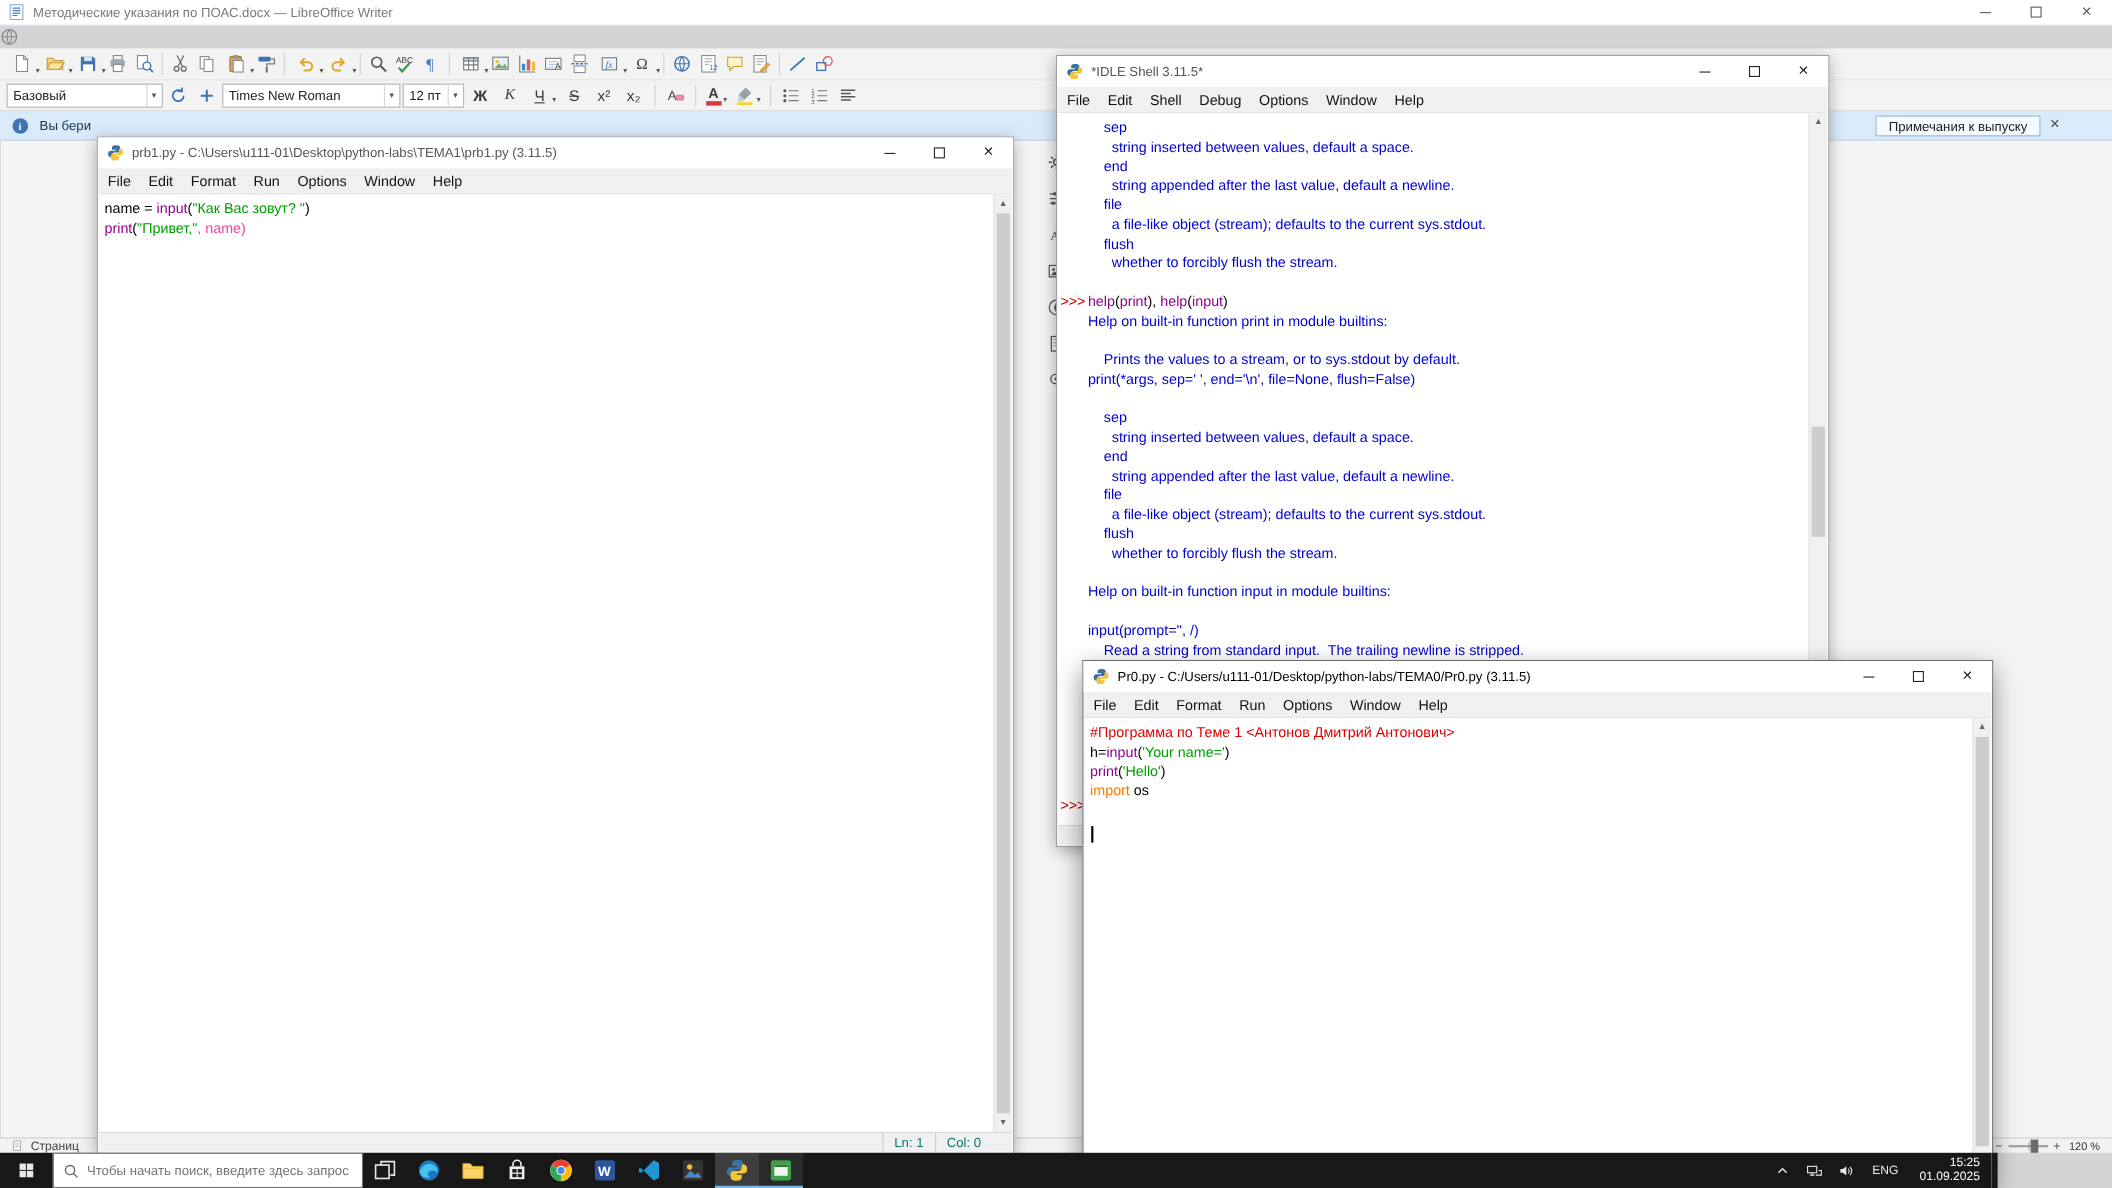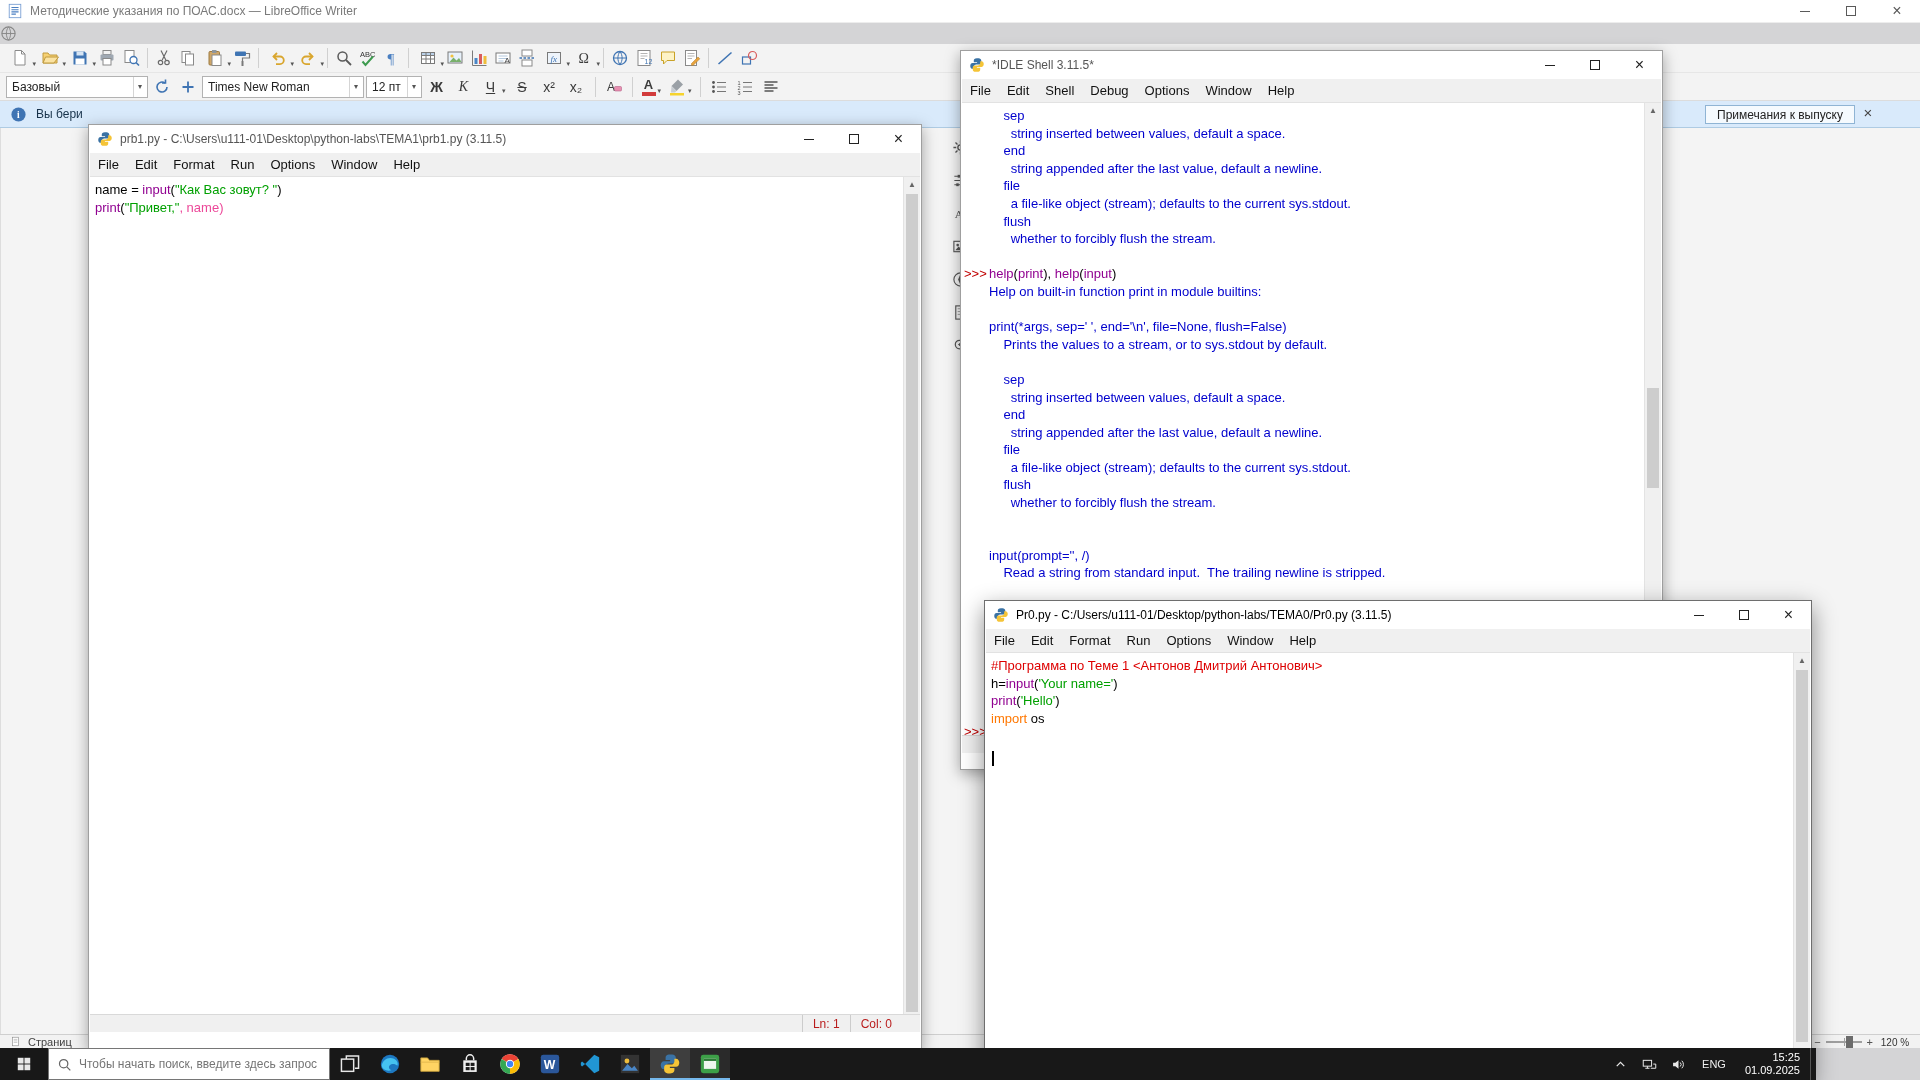--- a/index.html
+++ b/index.html
@@ -82,21 +82,21 @@
   .ctl{position:absolute;right:0;top:0;height:100%;display:flex}
   .ctl .cbtn{width:45px;height:100%;display:flex;align-items:center;justify-content:center}
   .ctl .g-min,.ctl .g-cls{color:#222}
   .ctl .g-min{background:#222}
   .ctl .g-max{border-color:#222}
   .menubar{position:absolute;left:1px;right:1px;top:28px;height:24px;background:#f0f0f0;display:flex;align-items:center;font-size:13px;color:#111;border-bottom:1px solid #e2e2e2}
   .content{position:absolute;left:1px;right:1px;background:#fff;overflow:hidden}
   #shell .content{top:52px;bottom:19px}
   #prb1 .content{top:52px;bottom:19px}
   #pr0 .content{top:52px;bottom:12px}
-  .sbar{position:absolute;left:1px;right:1px;bottom:16px;height:18px;background:#f0f0f0;border-top:1px solid #d9d9d9;display:flex;align-items:center;justify-content:flex-end;font-size:12px;color:#b91c1c}
+  .sbar{position:absolute;left:1px;right:1px;bottom:1px;height:18px;background:#f0f0f0;border-top:1px solid #d9d9d9;display:flex;align-items:center;justify-content:flex-end;font-size:12px;color:#0f766e}
   .statcell{padding:0 10px;border-left:1px solid #ccc;height:100%;display:flex;align-items:center}
   .sbar .pad{width:18px}
   .vscroll{position:absolute;top:0;right:0;width:17px;bottom:0;background:#f0f0f0;border-left:1px solid #e3e3e3}
   .va{position:absolute;left:0;width:100%;height:16px;line-height:16px;text-align:center;font-size:8px;color:#666}
   .va.b{bottom:0}
   .vthumb{position:absolute;left:2px;right:2px;background:#cdcdcd}
   #shell .vthumb{top:285px;height:100px}
   #prb1 .vthumb{top:17px;height:818px}
   #pr0 .vthumb{top:17px;height:372px}
   .shell-lines{padding-top:4px}
@@ -592,32 +592,33 @@
           <div class="sl"><span style="color: rgb(0, 0, 205);">    end</span></div>
           <div class="sl"><span style="color: rgb(0, 0, 205);">      string appended after the last value, default a newline.</span></div>
           <div class="sl"><span style="color: rgb(0, 0, 205);">    file</span></div>
           <div class="sl"><span style="color: rgb(0, 0, 205);">      a file-like object (stream); defaults to the current sys.stdout.</span></div>
           <div class="sl"><span style="color: rgb(0, 0, 205);">    flush</span></div>
           <div class="sl"><span style="color: rgb(0, 0, 205);">      whether to forcibly flush the stream.</span></div>
           <div class="sl"></div>
           <div class="sl"><span class="gut" style="color: rgb(192, 0, 0);">&gt;&gt;&gt;</span><span style="color: rgb(144, 0, 144);">help</span><span style="color: rgb(0, 0, 0);">(</span><span style="color: rgb(144, 0, 144);">print</span><span style="color: rgb(0, 0, 0);">), </span><span style="color: rgb(144, 0, 144);">help</span><span style="color: rgb(0, 0, 0);">(</span><span style="color: rgb(144, 0, 144);">input</span><span style="color: rgb(0, 0, 0);">)</span></div>
           <div class="sl"><span style="color: rgb(0, 0, 205);">Help on built-in function print in module builtins:</span></div>
           <div class="sl"></div>
+          <div class="sl"><span style="color: rgb(0, 0, 205);">    Prints the values to a stream, or to sys.stdout by default.</span></div>
           <div class="sl"><span style="color: rgb(0, 0, 205);">print(*args, sep=' ', end='\n', file=None, flush=False)</span></div>
-          <div class="sl"><span style="color: rgb(0, 0, 205);">    Prints the values to a stream, or to sys.stdout by default.</span></div>
           <div class="sl"></div>
           <div class="sl"><span style="color: rgb(0, 0, 205);">    sep</span></div>
           <div class="sl"><span style="color: rgb(0, 0, 205);">      string inserted between values, default a space.</span></div>
           <div class="sl"><span style="color: rgb(0, 0, 205);">    end</span></div>
           <div class="sl"><span style="color: rgb(0, 0, 205);">      string appended after the last value, default a newline.</span></div>
           <div class="sl"><span style="color: rgb(0, 0, 205);">    file</span></div>
           <div class="sl"><span style="color: rgb(0, 0, 205);">      a file-like object (stream); defaults to the current sys.stdout.</span></div>
           <div class="sl"><span style="color: rgb(0, 0, 205);">    flush</span></div>
           <div class="sl"><span style="color: rgb(0, 0, 205);">      whether to forcibly flush the stream.</span></div>
           <div class="sl"></div>
+          <div class="sl"><span style="color: rgb(0, 0, 205);">Help on built-in function input in module builtins:</span></div>
           <div class="sl"></div>
           <div class="sl"><span style="color: rgb(0, 0, 205);">input(prompt='', /)</span></div>
           <div class="sl"><span style="color: rgb(0, 0, 205);">    Read a string from standard input.  The trailing newline is stripped.</span></div>
         </div>
       <span class="bottom-prompt" style="color: rgb(192, 0, 0);">&gt;&gt;&gt;</span>
       <div class="vscroll">
         <span class="va">▲</span>
         <div class="vthumb"></div>
         <span class="va b">▼</span>
       </div>

